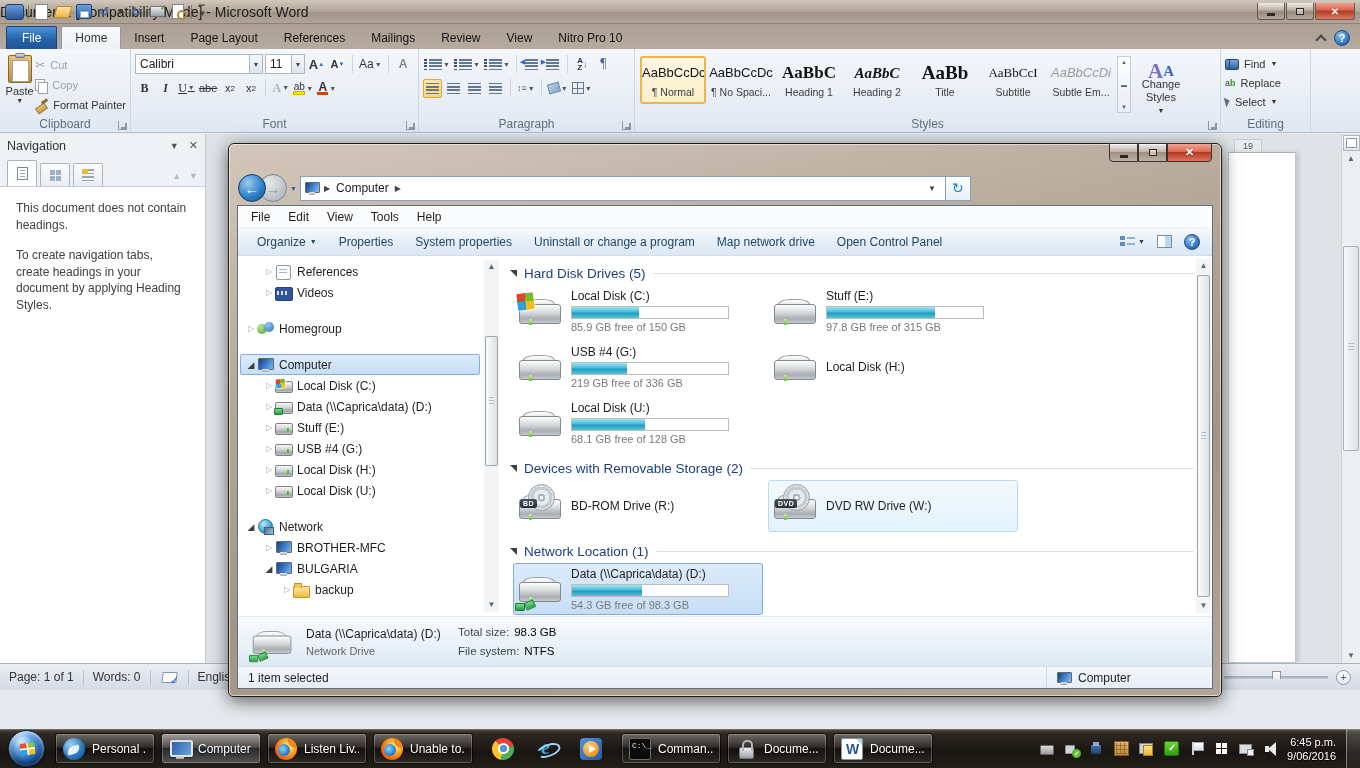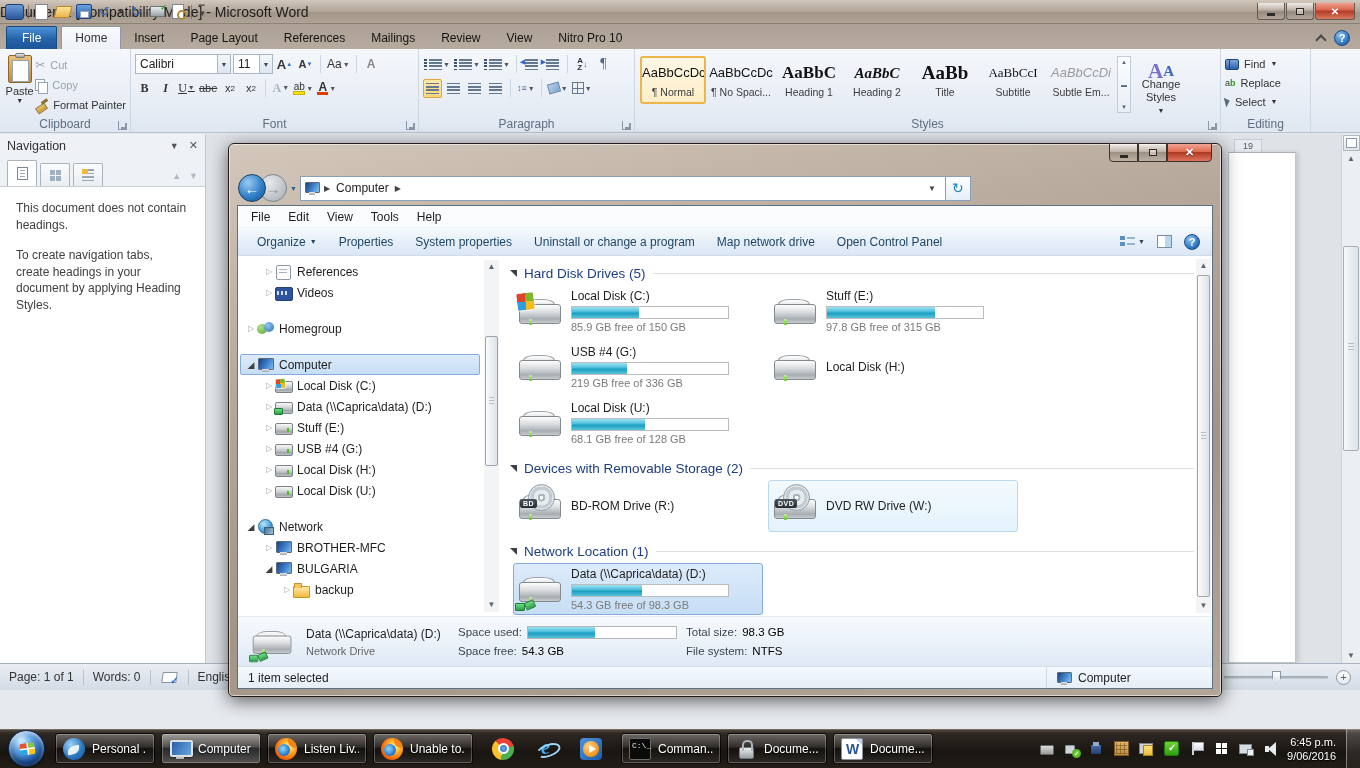--- a/index.html
+++ b/index.html
@@ -399,21 +399,21 @@
         <div class="srow en">
             <span class="fp-ic"></span>
             <span>Format Painter</span>
           </div>
       </div>
       <div class="glabel">Clipboard</div>
       <div class="dlaunch"></div>
     </div>
     <div class="rgroup g-font">
       <div class="frow">
-        <div class="combo" style="width:96px">
+        <div class="combo" style="width:128px">
             <span class="cv">Calibri</span>
             <span class="cbtn">▼</span>
           </div>
         <div class="combo" style="width:40px">
             <span class="cv">11</span>
             <span class="cbtn">▼</span>
           </div>
         <span class="fbtn grow-a">A<sup>▲</sup></span>
         <span class="fbtn shrink-a">A<sup>▼</sup></span>
         <span class="vdiv"></span>
@@ -939,32 +939,20 @@
       <div class="dicon dp-icon">
         <span class="dtop"></span>
           <span class="dbody"></span>
           <span class="led"></span>
           <span class="dcable"></span>
       </div>
       <div class="dp-namecol">
         <div style="font-size:12px">Data (\\Caprica\data) (D:)</div>
         <div class="dp-type">Network Drive</div>
       </div>
-      <div class="dp-col c2">
-        <div class="dp-row">
-            <span class="dp-lab">Space used:</span>
-          <span class="dp-bar">
-              <span class="tfill" style="display: block; width: 45%;"></span>
-            </span>
-        </div>
-        <div class="dp-row">
-            <span class="dp-lab">Space free:</span>
-          <span class="dp-val">54.3 GB</span>
-        </div>
-      </div>
       <div class="dp-col">
         <div class="dp-row">
             <span class="dp-lab">Total size:</span>
           <span class="dp-val">98.3 GB</span>
         </div>
         <div class="dp-row">
             <span class="dp-lab">File system:</span>
           <span class="dp-val">NTFS</span>
         </div>
       </div>

